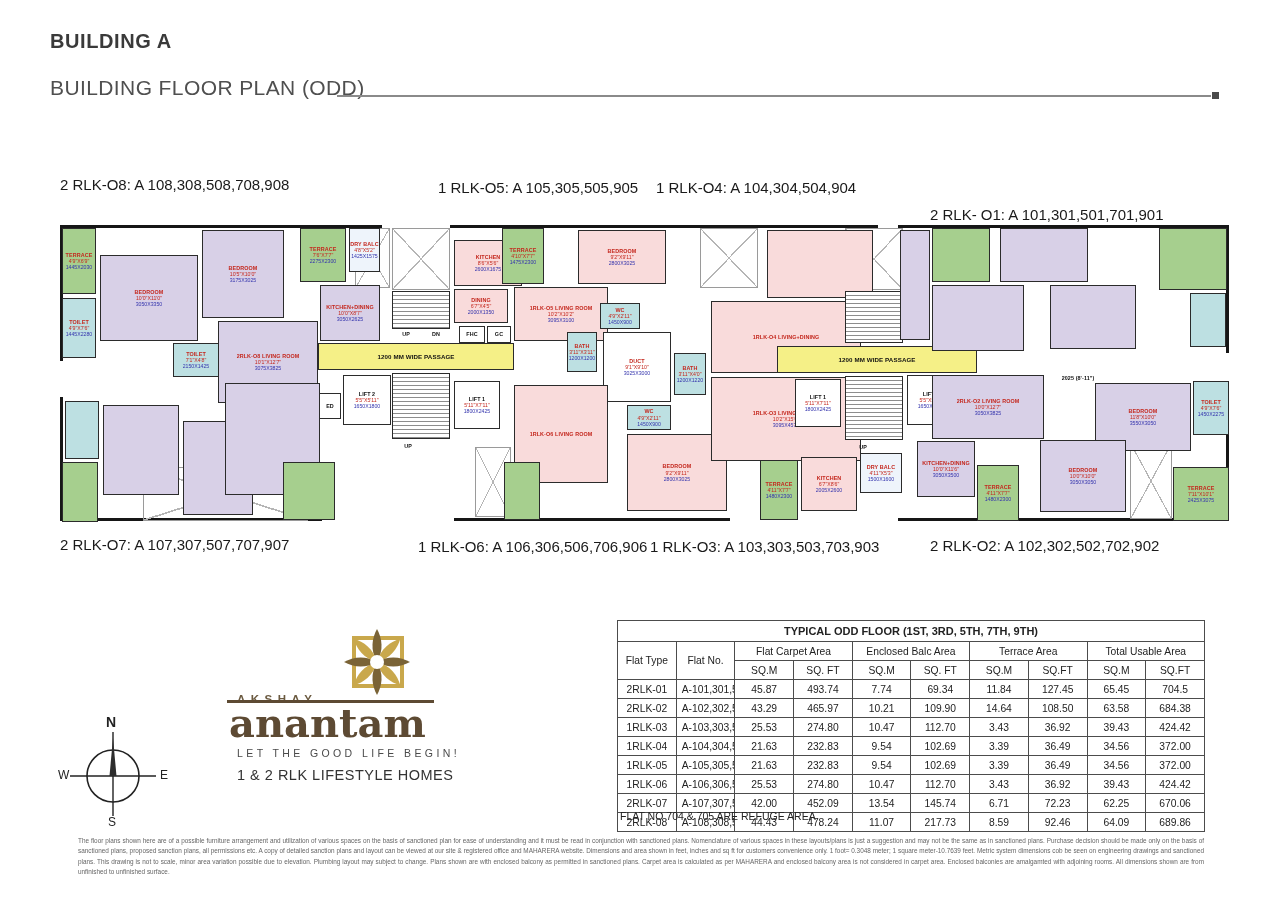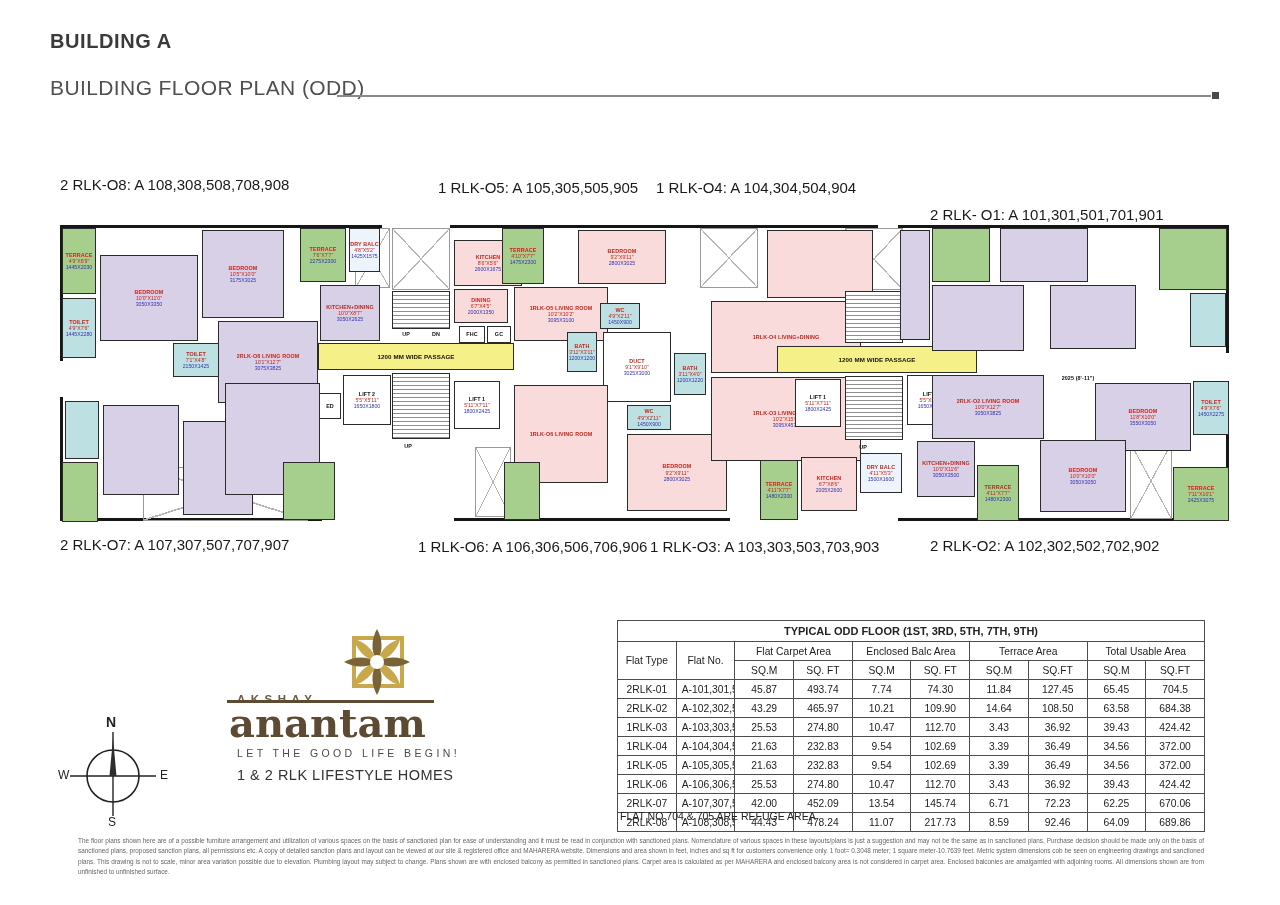--- a/index.html
+++ b/index.html
@@ -384,21 +384,21 @@
             <th style="width:52px">SQ.FT</th>
             <th style="width:52px">SQ.M</th>
             <th style="width:52px">SQ.FT</th>
           </tr>
           <tr>
             <td class="">2RLK-01</td>
             <td class="flatno">A-101,301,501,701,901</td>
             <td class="">45.87</td>
             <td class="">493.74</td>
             <td class="">7.74</td>
-            <td class="">74.30</td>
+            <td class="">69.34</td>
             <td class="">11.84</td>
             <td class="">127.45</td>
             <td class="">65.45</td>
             <td class="">704.5</td>
           </tr>
           <tr>
             <td class="">2RLK-02</td>
             <td class="flatno">A-102,302,502,702,902</td>
             <td class="">43.29</td>
             <td class="">465.97</td>

